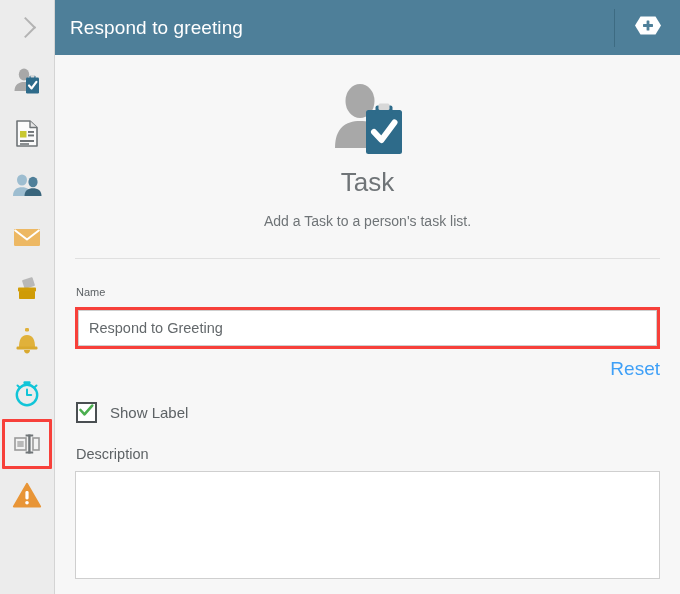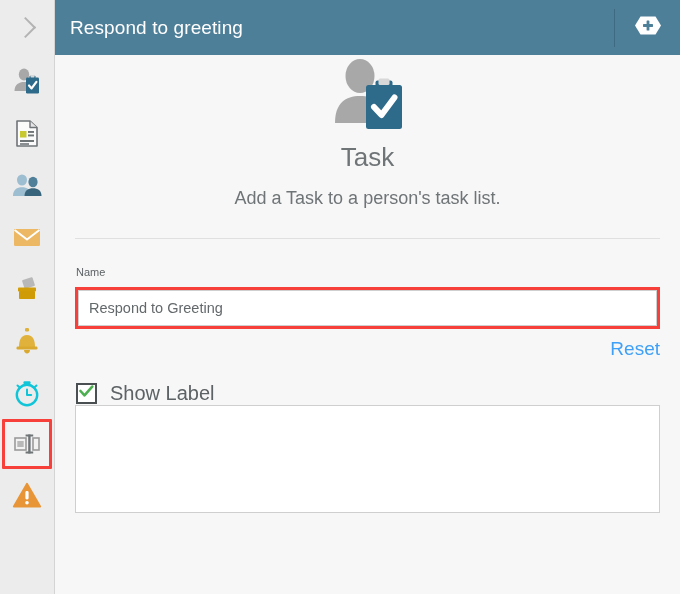--- a/index.html
+++ b/index.html
@@ -115,36 +115,37 @@
   }
 
   
   .content {
     flex: 1 1 auto;
     overflow: hidden;
     padding: 0 20px;
     box-sizing: border-box;
   }
   .hero {
+    padding-top: 25px;
     text-align: center;
   }
   .hero-icon {
     display: flex;
     justify-content: center;
     margin-bottom: 6px;
   }
   .hero-title {
     font-size: 26px;
     color: #6f7477;
     font-weight: normal;
     margin: 0 0 7px 0;
     line-height: 1.1;
   }
   .hero-sub {
-    font-size: 18px;
+    font-size: 14px;
     color: #6f7477;
     margin: 16px;
   }
   .divider {
     height: 1px;
     background: #e0e0e0;
     margin: 29px 0 0 0;
   }
   .field-label {
     font-size: 11px;
@@ -190,21 +191,21 @@
     background: #ffffff;
     box-sizing: border-box;
     display: flex;
     align-items: center;
     justify-content: center;
     cursor: pointer;
     margin-left: 1px;
     flex: 0 0 21px;
   }
   .checkbox-label {
-    font-size: 20px;
+    font-size: 15px;
     color: #5d6265;
     margin-left: 13px;
   }
   .desc-label {
     font-size: 14.5px;
     color: #5d6265;
     margin: 23px 0 9px 1px;
   }
   .desc-area {
     width: 100%;
@@ -388,17 +389,18 @@
         <div class="checkbox">
           <span>
             <svg width="15" height="13" viewBox="0 0 15 13">
               <path d="M1.5 6 L5.5 10.4 L13.2 1.6" stroke="#4caf50" stroke-width="2.6" fill="none" stroke-linecap="round" stroke-linejoin="round"></path>
             </svg>
           </span>
         </div>
         <div class="checkbox-label">Show Label</div>
       </div>
 
+      <div class="desc-label">Description</div>
       <textarea class="desc-area" placeholder="" style=""></textarea>
 
     </div>
   </div>
 </div>
 
 </body></html>

